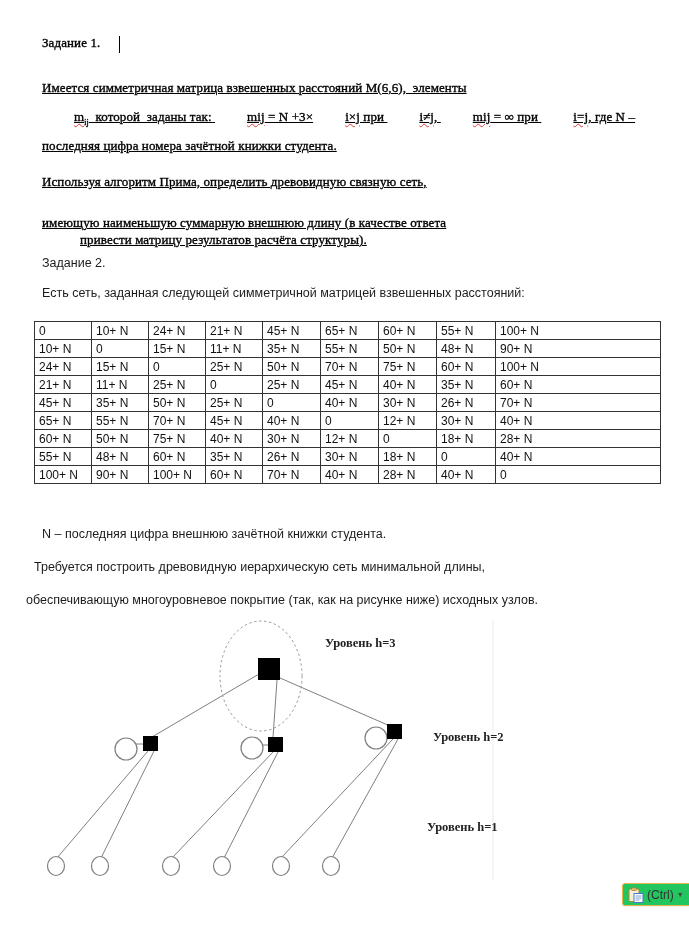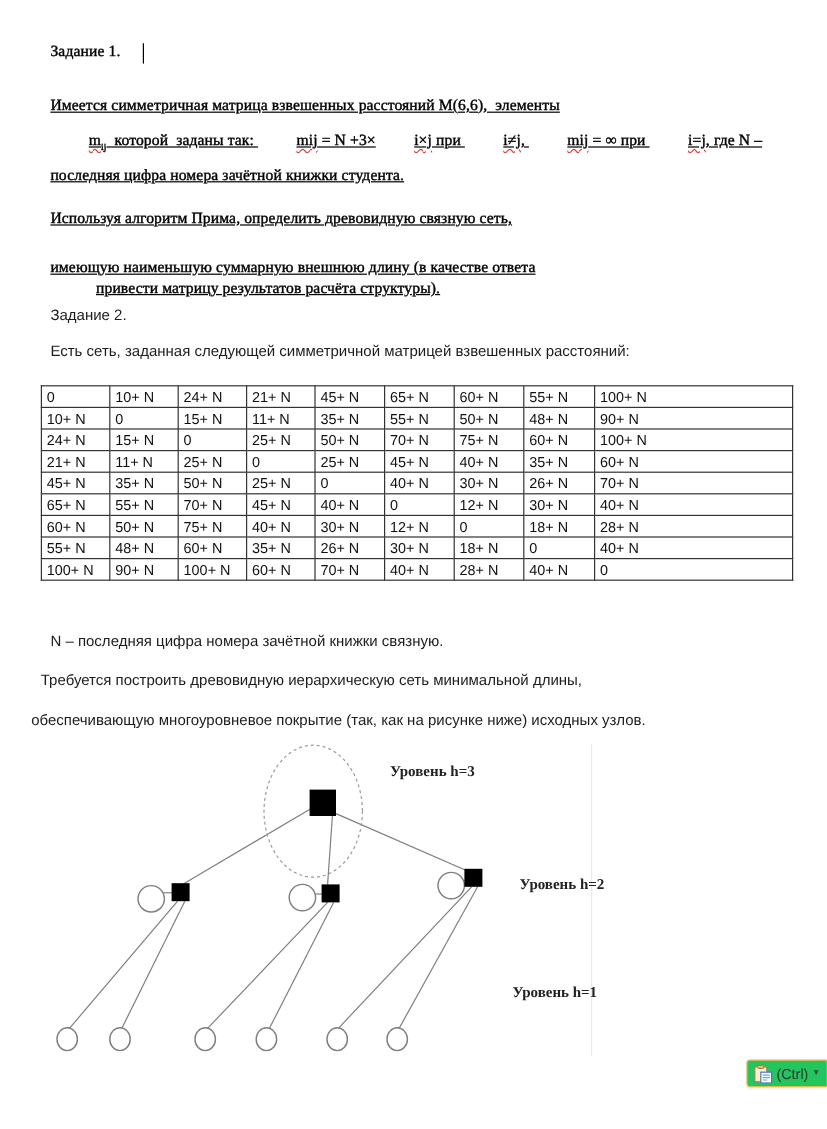--- a/index.html
+++ b/index.html
@@ -155,21 +155,21 @@
         <td>60+ N</td>
         <td>70+ N</td>
         <td>40+ N</td>
         <td>28+ N</td>
         <td>40+ N</td>
         <td>0</td>
       </tr>
     </tbody>
 </table>
 
-<div class="abs sans" style="left:42px;top:527px;">N – последняя цифра номера зачётной книжки связную.</div>
+<div class="abs sans" style="left:42px;top:527px;">N – последняя цифра внешнюю зачётной книжки студента.</div>
 <div class="abs sans" style="left:34px;top:560px;">Требуется построить древовидную иерархическую сеть минимальной длины,</div>
 <div class="abs sans" style="left:26px;top:593px;">обеспечивающую многоуровневое покрытие (так, как на рисунке ниже) исходных узлов.</div>
 
 <svg class="abs" style="left:0;top:615px;" width="689" height="275" viewBox="0 0 689 275">
 
   <line x1="493" y1="5" x2="493" y2="265" stroke="#ebebeb" stroke-width="1"></line>
 
   <g stroke="#7f7f7f" stroke-width="1">
     <line x1="259" y1="59" x2="152" y2="122"></line>
     <line x1="277" y1="65" x2="273" y2="122"></line>

